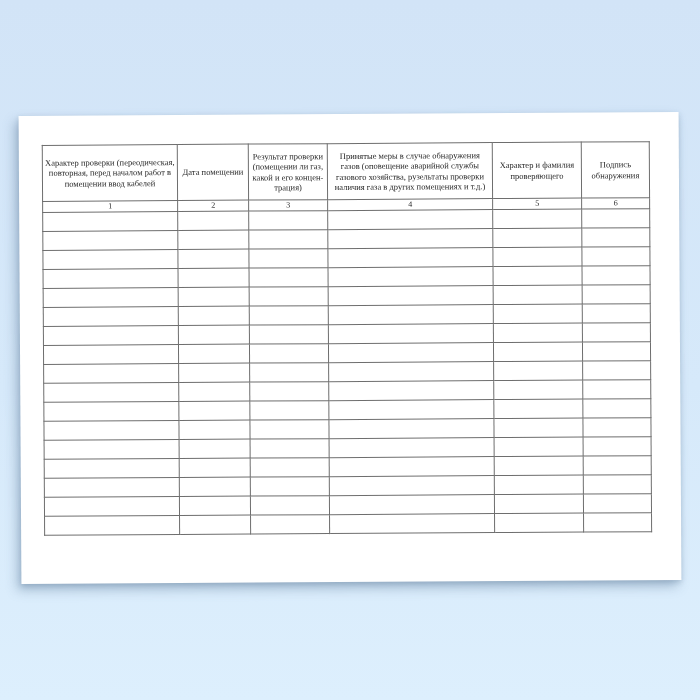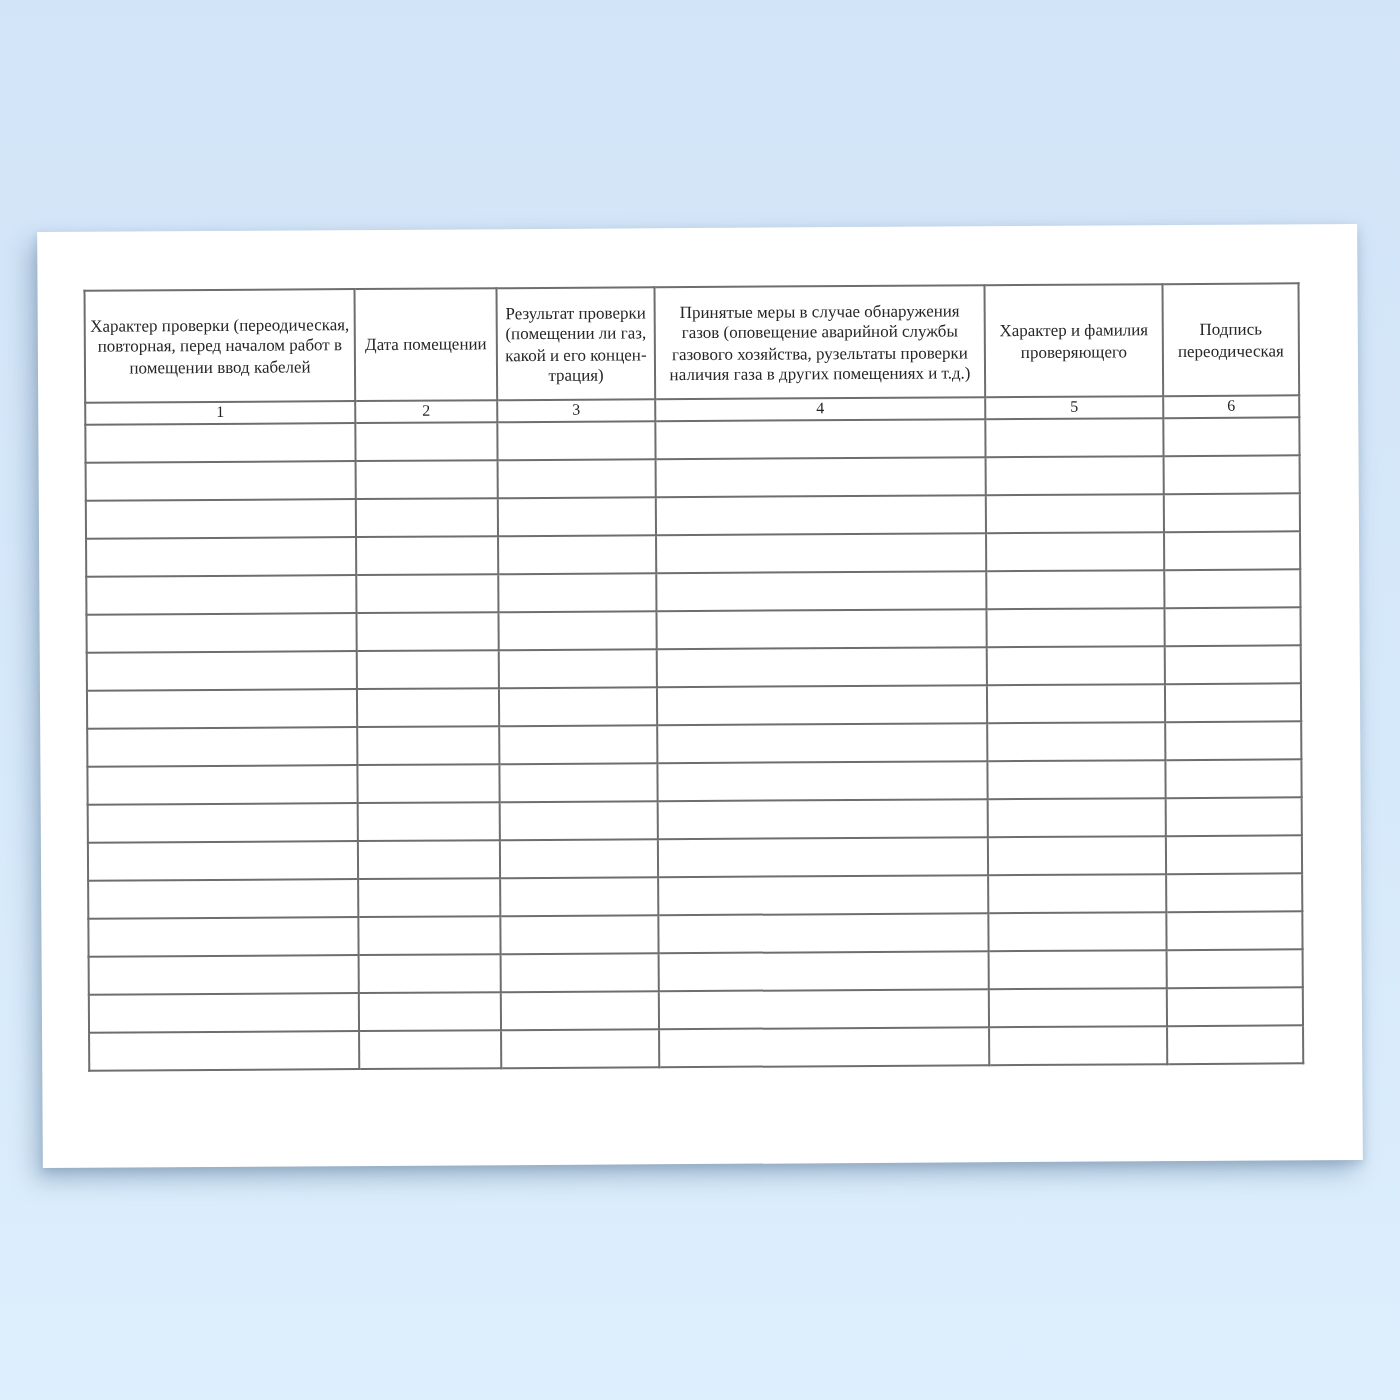--- a/index.html
+++ b/index.html
@@ -81,21 +81,21 @@
         <col class="c5">
         <col class="c6">
       </colgroup>
       <tbody>
           <tr class="header-row">
             <td>Характер  проверки (переодическая, повторная, перед началом работ в помещении ввод кабелей</td>
             <td>Дата помещении</td>
             <td>Результат проверки (помещении ли газ, какой и его концен-трация)</td>
             <td>Принятые меры в случае обнаружения газов (оповещение аварийной службы газового хозяйства, рузельтаты проверки наличия газа в других помещениях и т.д.)</td>
             <td>Характер и фамилия проверяющего</td>
-            <td>Подпись переодическая</td>
+            <td>Подпись обнаружения</td>
           </tr>
           <tr class="number-row">
             <td>1</td>
             <td>2</td>
             <td>3</td>
             <td>4</td>
             <td>5</td>
             <td>6</td>
           </tr>
           <tr class="empty-row">

